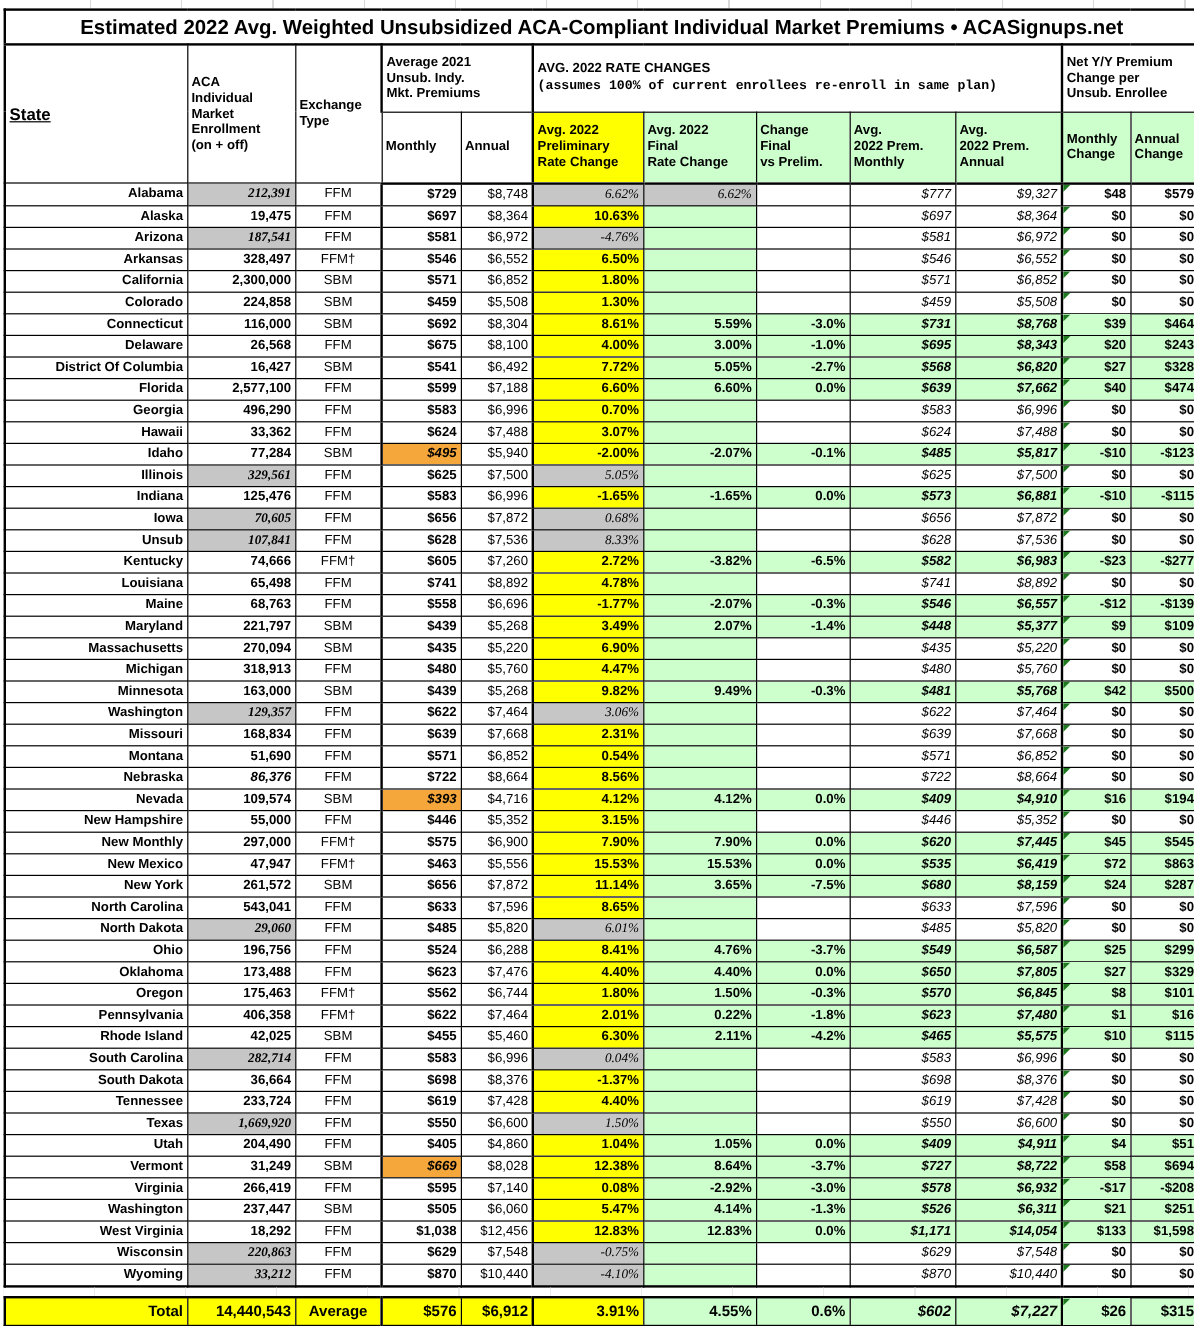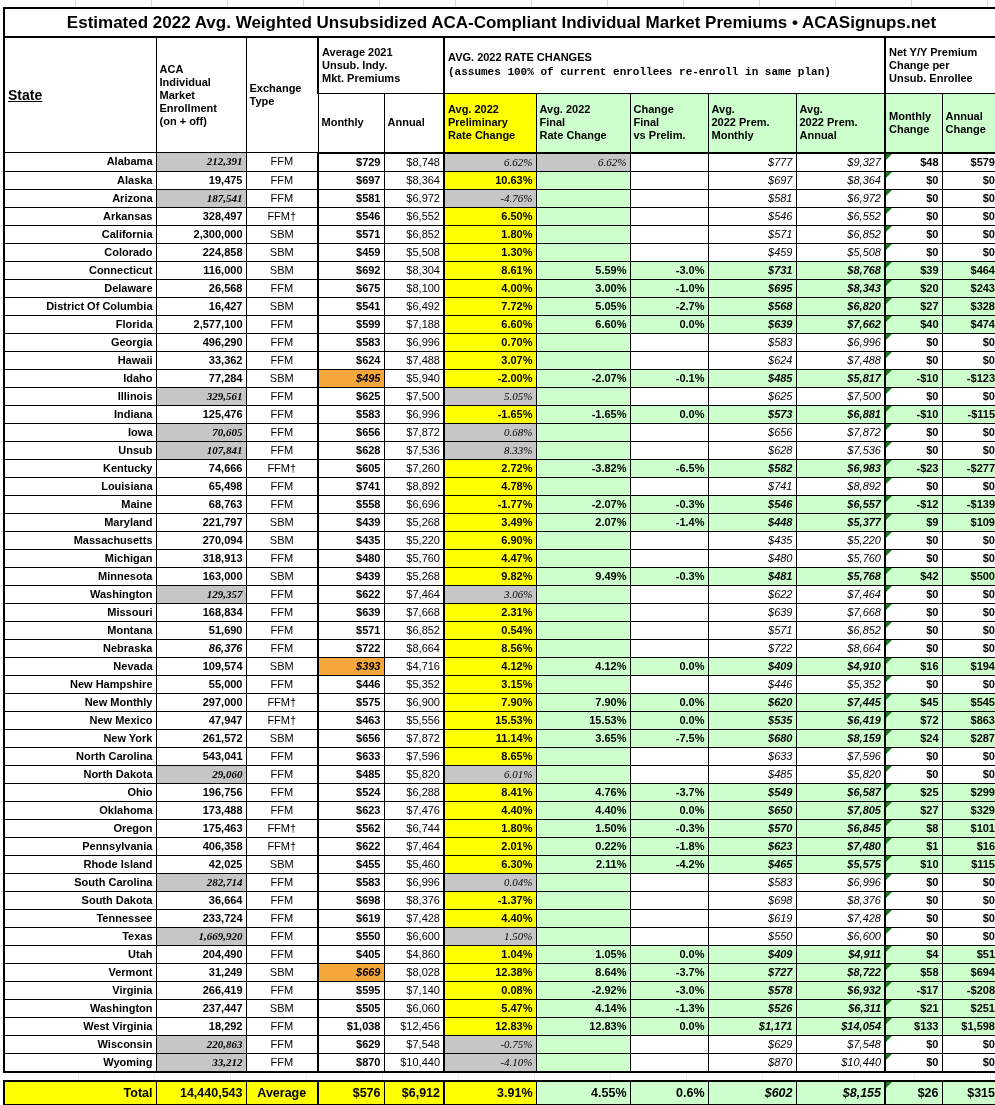--- a/index.html
+++ b/index.html
@@ -838,20 +838,20 @@
         <tr>
           <td class="b bg-yellow">Total</td>
           <td class="b bg-yellow">14,440,543</td>
           <td class="b bg-yellow center">Average</td>
           <td class="b bg-yellow bl2">$576</td>
           <td class="b bg-yellow">$6,912</td>
           <td class="b bg-yellow bl2">3.91%</td>
           <td class="b bg-green">4.55%</td>
           <td class="b bg-green">0.6%</td>
           <td class="b i bg-green">$602</td>
-          <td class="b i bg-green">$8,155</td>
+          <td class="b i bg-green">$7,227</td>
           <td class="b bg-green bl2 rel">$26<span class="wedge"></span></td>
           <td class="b bg-green">$315</td>
         </tr>
       </tbody>
   </table>
 
 </div>
 
 </body></html>

